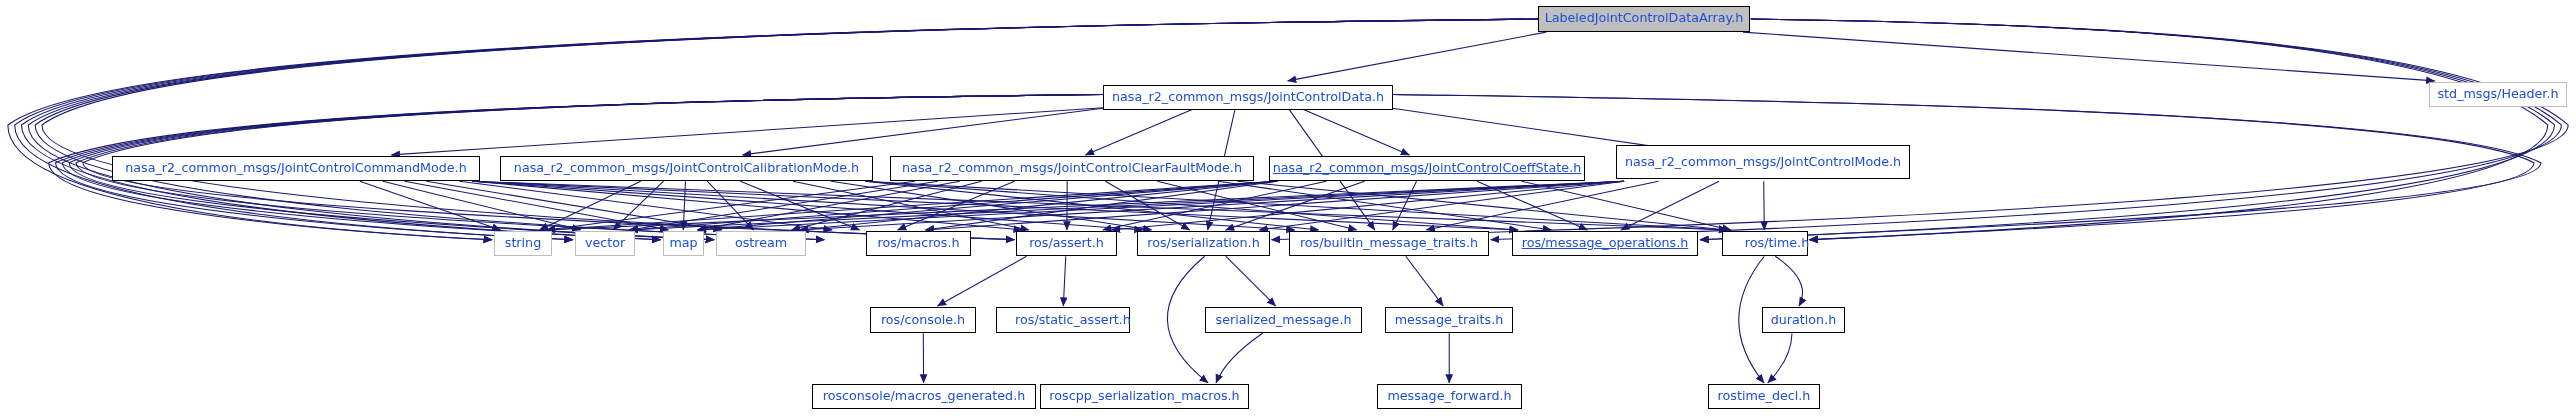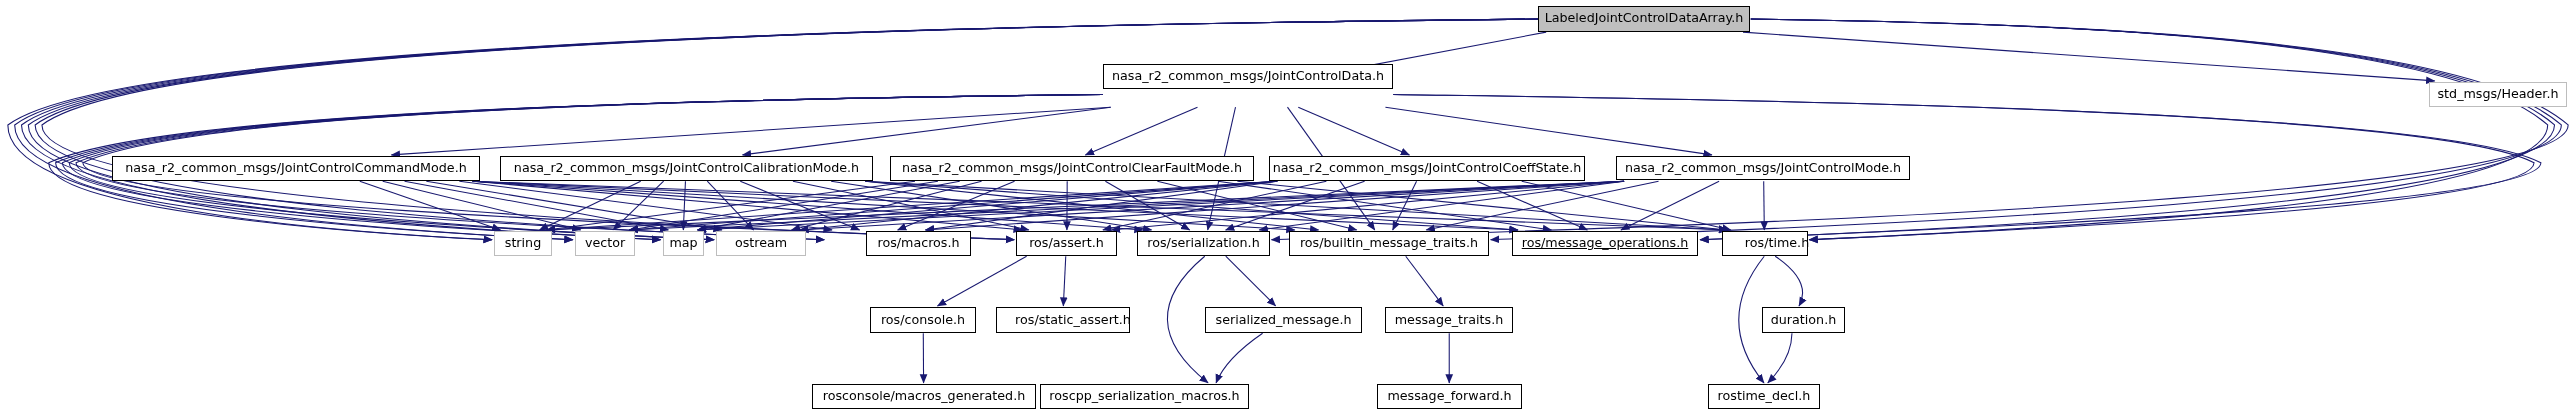--- a/index.html
+++ b/index.html
@@ -1,20 +1,20 @@
 <!DOCTYPE html>
 <html><head>
 <meta charset="utf-8">
 <style>
   html,body{margin:0;padding:0;background:#ffffff;}
   #canvas{position:relative;width:2576px;height:416px;background:#ffffff;overflow:hidden;
           font-family:"DejaVu Sans","Liberation Sans",sans-serif;}
   #edge-layer{position:absolute;left:0;top:0;width:2576px;height:416px;}
   .node{position:absolute;box-sizing:border-box;display:flex;align-items:center;justify-content:center;
-        white-space:nowrap;font-size:12.7px;color:#000000;background:#ffffff;border:1px solid #000;
+        white-space:nowrap;font-size:12.7px;color:#1d4ed8;background:#ffffff;border:1px solid #000;
         line-height:1;}
   .node.root{background:#bfbfbf;border:1px solid #000;}
   .node.external{border:1px solid #bdbdbd;}
   .edge{fill:none;stroke:#191970;stroke-width:1.1;}
 </style>
 </head>
 <body>
 
 <div id="canvas">
   <svg id="edge-layer" viewBox="0 0 2644 427" xmlns="http://www.w3.org/2000/svg">
@@ -145,27 +145,27 @@
         <path d="M 1295.94 342 Q 1258.0700000000002 368, 1248.2 393" class="edge" marker-end="url(#arrow)"></path>
         <path d="M 1442.86 263 L 1481.3 314" class="edge" marker-end="url(#arrow)"></path>
         <path d="M 1487.5 342 L 1487.5 393" class="edge" marker-end="url(#arrow)"></path>
         <path d="M 1822.06 263 Q 1860.3049999999998 289, 1846.55 314" class="edge" marker-end="url(#arrow)"></path>
         <path d="M 1810.86 263 Q 1758.705 328.5, 1810.55 393" class="edge" marker-end="url(#arrow)"></path>
         <path d="M 1839.3 342 Q 1838.9 368, 1814.5 393" class="edge" marker-end="url(#arrow)"></path>
       </g>
   </svg>
   <div id="nodes">
       <div class="node root" style="left: 1538px; top: 5.8px; width: 212px; height: 26px;">LabeledJointControlDataArray.h</div>
-      <div class="node internal" style="left: 1103px; top: 64px; width: 290px; height: 25px;">nasa_r2_common_msgs/JointControlData.h</div>
+      <div class="node internal" style="left: 1103px; top: 85px; width: 290px; height: 25px;">nasa_r2_common_msgs/JointControlData.h</div>
       <div class="node external" style="left: 2429px; top: 82px; width: 138px; height: 25px;">std_msgs/Header.h</div>
       <div class="node internal" style="left: 112px; top: 156px; width: 368px; height: 25px;">nasa_r2_common_msgs/JointControlCommandMode.h</div>
       <div class="node internal" style="left: 500px; top: 156px; width: 373px; height: 25px;">nasa_r2_common_msgs/JointControlCalibrationMode.h</div>
       <div class="node internal" style="left: 890px; top: 156px; width: 364px; height: 25px;">nasa_r2_common_msgs/JointControlClearFaultMode.h</div>
-      <div class="node internal" style="left: 1269px; top: 156px; width: 316px; height: 25px;">nasa_r2_common_msgs/JointControlCoeffState.h</div>
-      <div class="node internal" style="left: 1616px; top: 156px; width: 294px; height: 24px;">nasa_r2_common_msgs/JointControlMode.h</div>
+      <div class="node internal" style="left: 1269px; top: 156px; width: 316px; height: 25px; text-decoration: underline;">nasa_r2_common_msgs/JointControlCoeffState.h</div>
+      <div class="node internal" style="left: 1616px; top: 145px; width: 294px; height: 34px;">nasa_r2_common_msgs/JointControlMode.h</div>
       <div class="node external" style="left: 494px; top: 231px; width: 58px; height: 25px;">string</div>
       <div class="node external" style="left: 575px; top: 231px; width: 60px; height: 25px;">vector</div>
       <div class="node external" style="left: 663px; top: 231px; width: 41px; height: 25px;">map</div>
       <div class="node external" style="left: 716px; top: 231px; width: 90px; height: 25px;">ostream</div>
       <div class="node internal" style="left: 826px; top: 231px; width: 105px; height: 25px; margin-left: 40px;">ros/macros.h</div>
       <div class="node internal" style="left: 1016px; top: 231px; width: 101px; height: 25px;">ros/assert.h</div>
       <div class="node internal" style="left: 1137px; top: 231px; width: 133px; height: 25px;">ros/serialization.h</div>
       <div class="node internal" style="left: 1289px; top: 231px; width: 200px; height: 25px;">ros/builtin_message_traits.h</div>
       <div class="node internal" style="left: 1512px; top: 231px; width: 186px; height: 25px; text-decoration: underline;">ros/message_operations.h</div>
       <div class="node internal" style="left: 1722px; top: 231px; width: 86px; height: 25px; padding-left: 24px;">ros/time.h</div>

